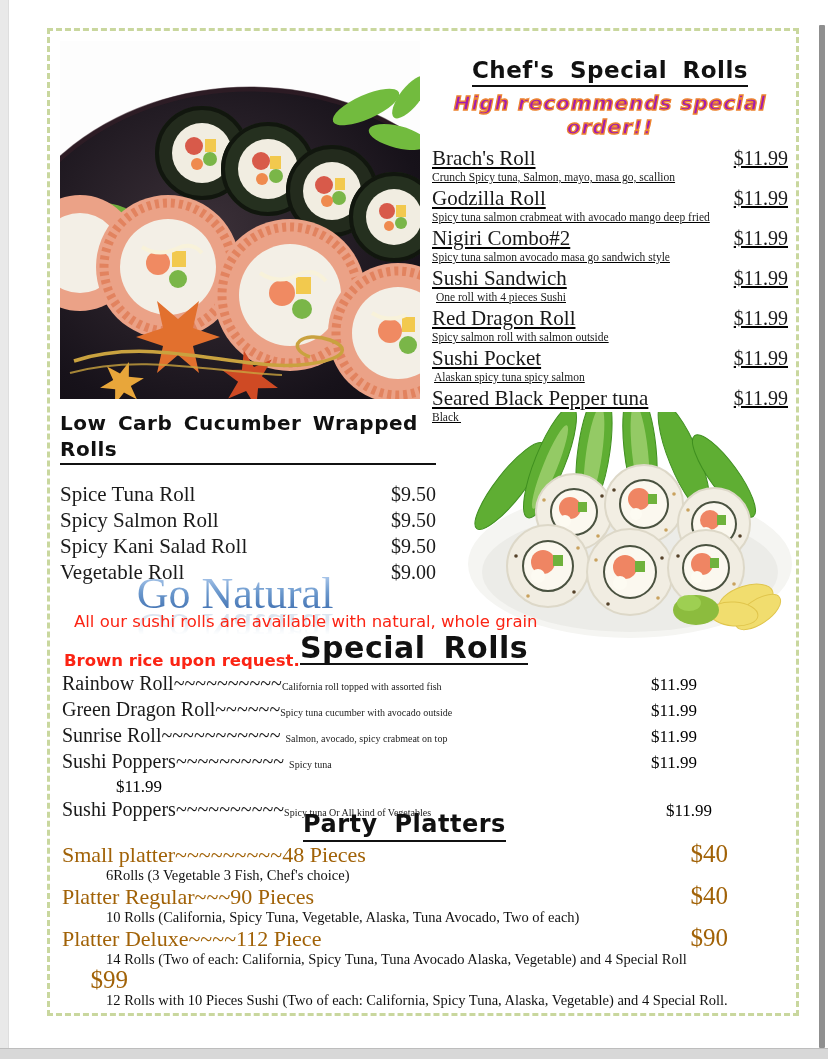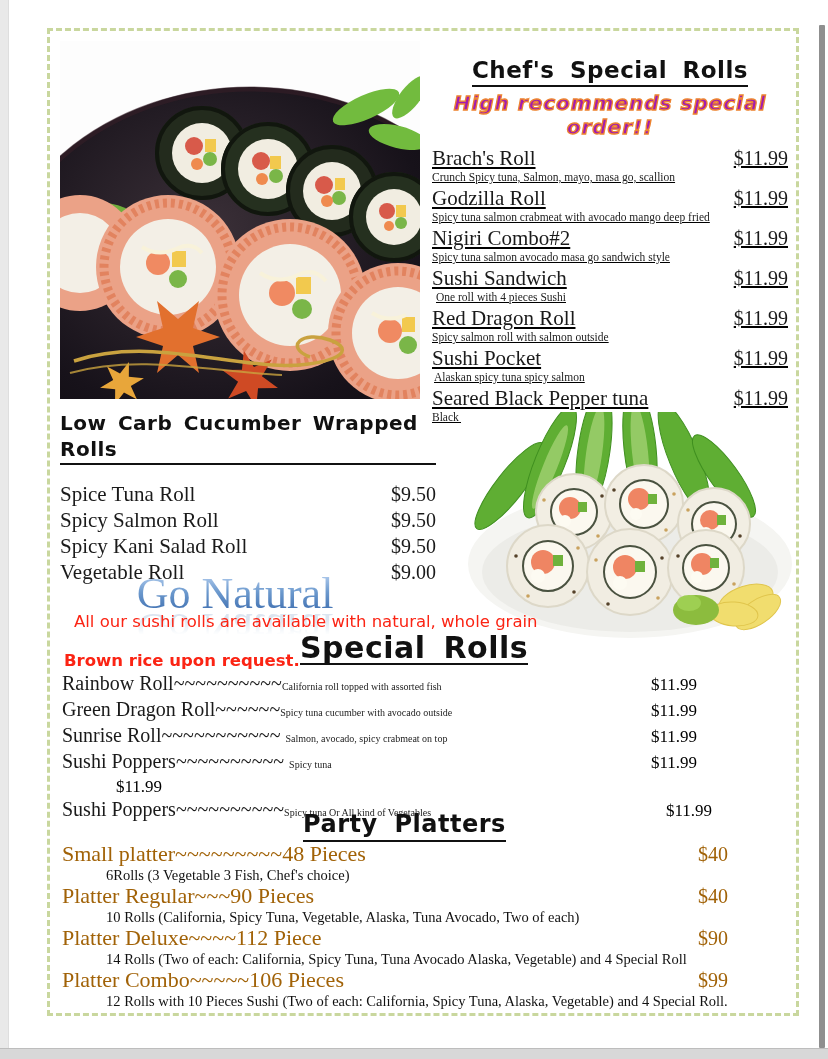--- a/index.html
+++ b/index.html
@@ -70,21 +70,21 @@
   .sp-desc { font-family:"Liberation Serif", serif; font-size:10px; color:#222; }
   .sp-price { font-family:"Liberation Serif", serif; font-size:17px; width:100px; text-align:right; display:inline-block; }
   .sp-row:nth-child(-n+4) .sp-price { transform:translateX(-15px); }
 
   
   .party-header { position:absolute; left:293px; top:810px; }
   .party-title { font-size:24px; line-height:29px; word-spacing:8px; }
   .party-list { position:absolute; left:52px; top:842px; width:680px; }
   .p-name-row { display:flex; justify-content:space-between; align-items:baseline;
                 font-family:"Liberation Serif", serif; font-size:22px; line-height:23px; color:#a16207; white-space:nowrap;gap:8px; }
-  .p-price { font-size:20px; width:80px; text-align:right; padding-right:14px; }
+  .p-price { font-size:25px; width:80px; text-align:right; padding-right:14px; }
   .p-desc { font-family:"Liberation Serif", serif; font-size:14.5px; line-height:18px; color:#111;
             padding-left:44px; white-space:nowrap; }
 </style>
 </head>
 <body>
 
 <div class="screen">
 
   <div class="page">
     <div class="frame"></div>
@@ -432,21 +432,20 @@
       </div>
       <div class="p-item">
         <div class="p-name-row">
             <span><span>Platter Deluxe</span><span>~~~~</span><span>112 Piece</span></span>
             <span class="p-price">$90</span>
           </div>
         <div class="p-desc">14 Rolls (Two of each: California, Spicy Tuna, Tuna Avocado Alaska, Vegetable) and 4 Special Roll</div>
       </div>
       <div class="p-item">
         <div class="p-name-row">
-            <span><span>Platter Combo</span><span>~~~~~</span><span>106 Pieces</span></span>
             <span class="p-price">$99</span>
           </div>
         <div class="p-desc">12 Rolls with 10 Pieces Sushi (Two of each: California, Spicy Tuna, Alaska, Vegetable) and 4 Special Roll.</div>
       </div>
     </div>
 
   </div>
 
   <div class="left-strip"></div>
   <div class="scrollbar-track"></div>

